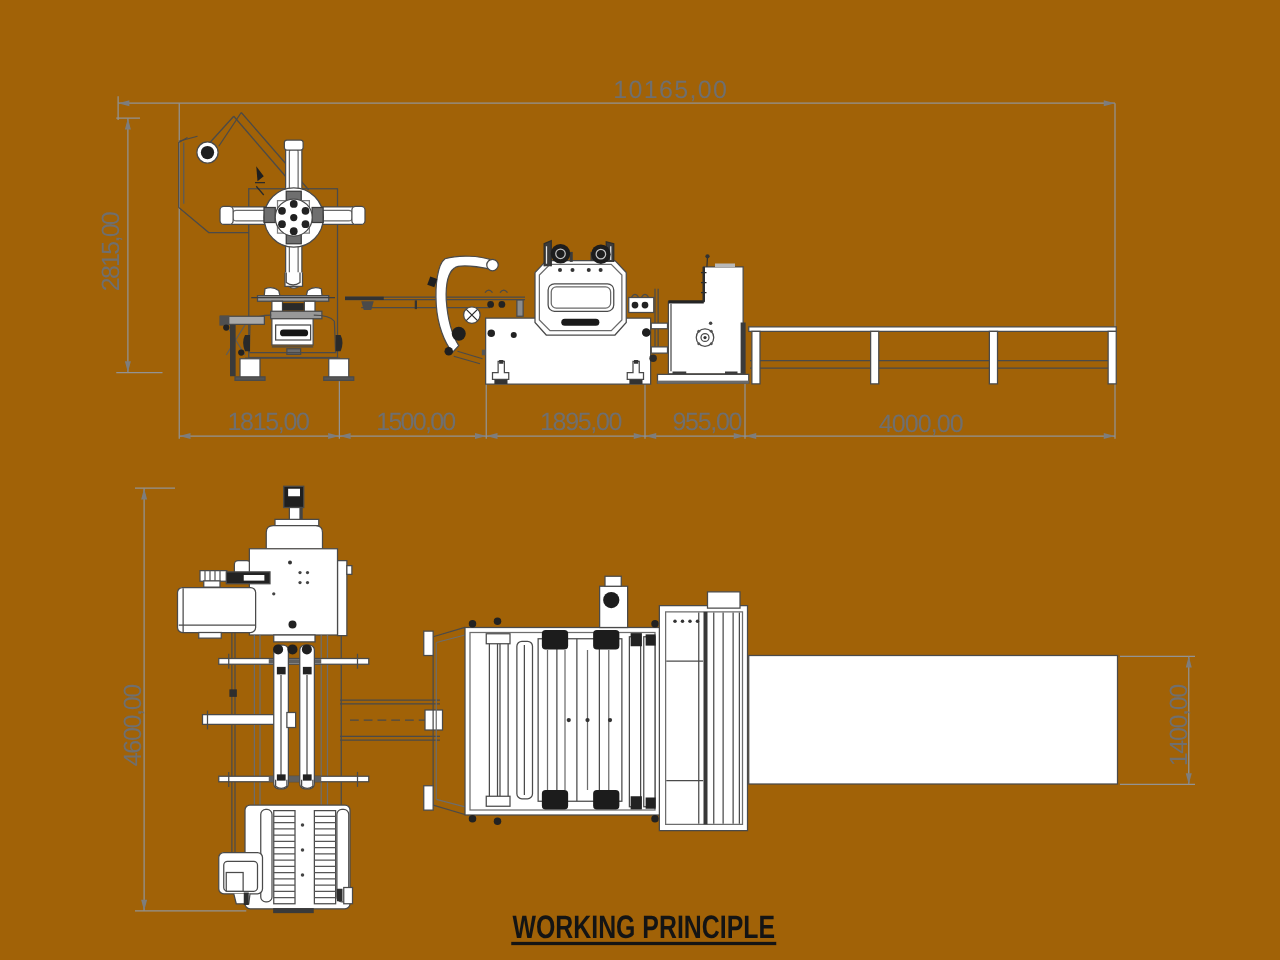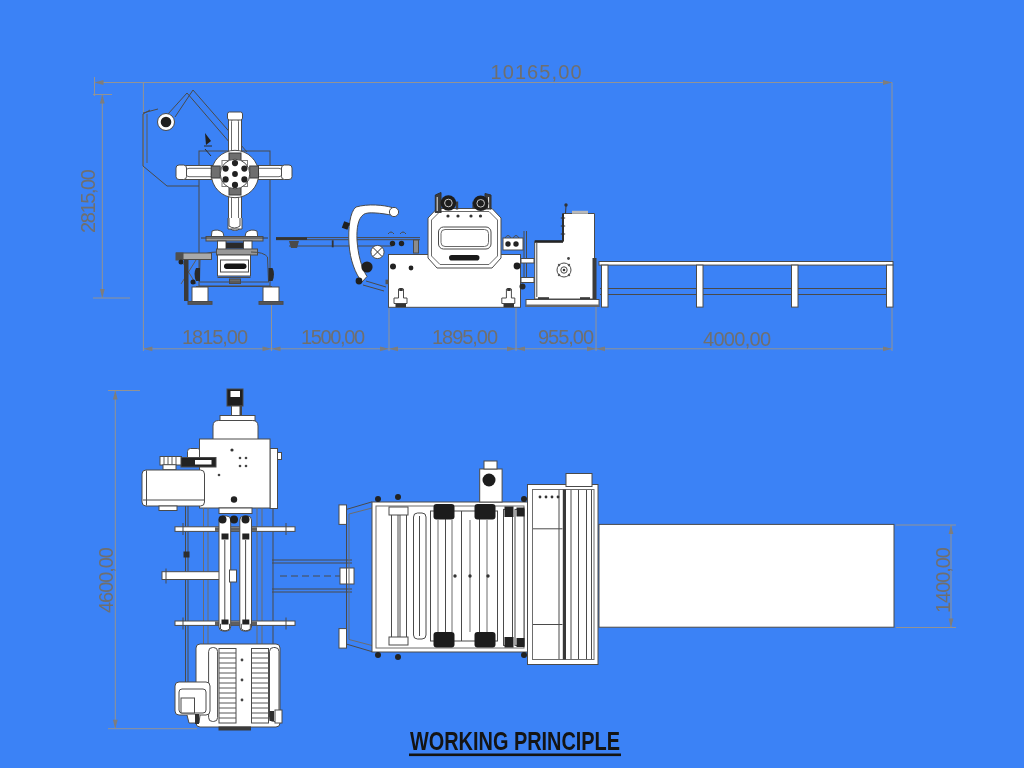--- a/index.html
+++ b/index.html
@@ -1,16 +1,16 @@
 <!DOCTYPE html>
 <html><head>
 <meta charset="utf-8">
 <style>
   html,body{margin:0;padding:0;background:#ffffff;}
-  .wrap{width:1024px;height:768px;position:relative;background:#3b82f6;overflow:hidden;}
+  .wrap{width:1024px;height:768px;position:relative;background:#a16207;overflow:hidden;}
   svg{position:absolute;top:0;left:0;filter:blur(0.55px);}
   text{font-family:"Liberation Sans",sans-serif;}
 </style>
 </head>
 <body>
 <div class="wrap">
 <svg width="1024" height="768" viewBox="0 0 1024 768" fill="none" stroke-linecap="butt">
 <defs>
 <g id="arrL">
           <path d="M0,0 L9,-2.4 L9,2.4 Z" fill="#7d7d7d" stroke="none"></path>

